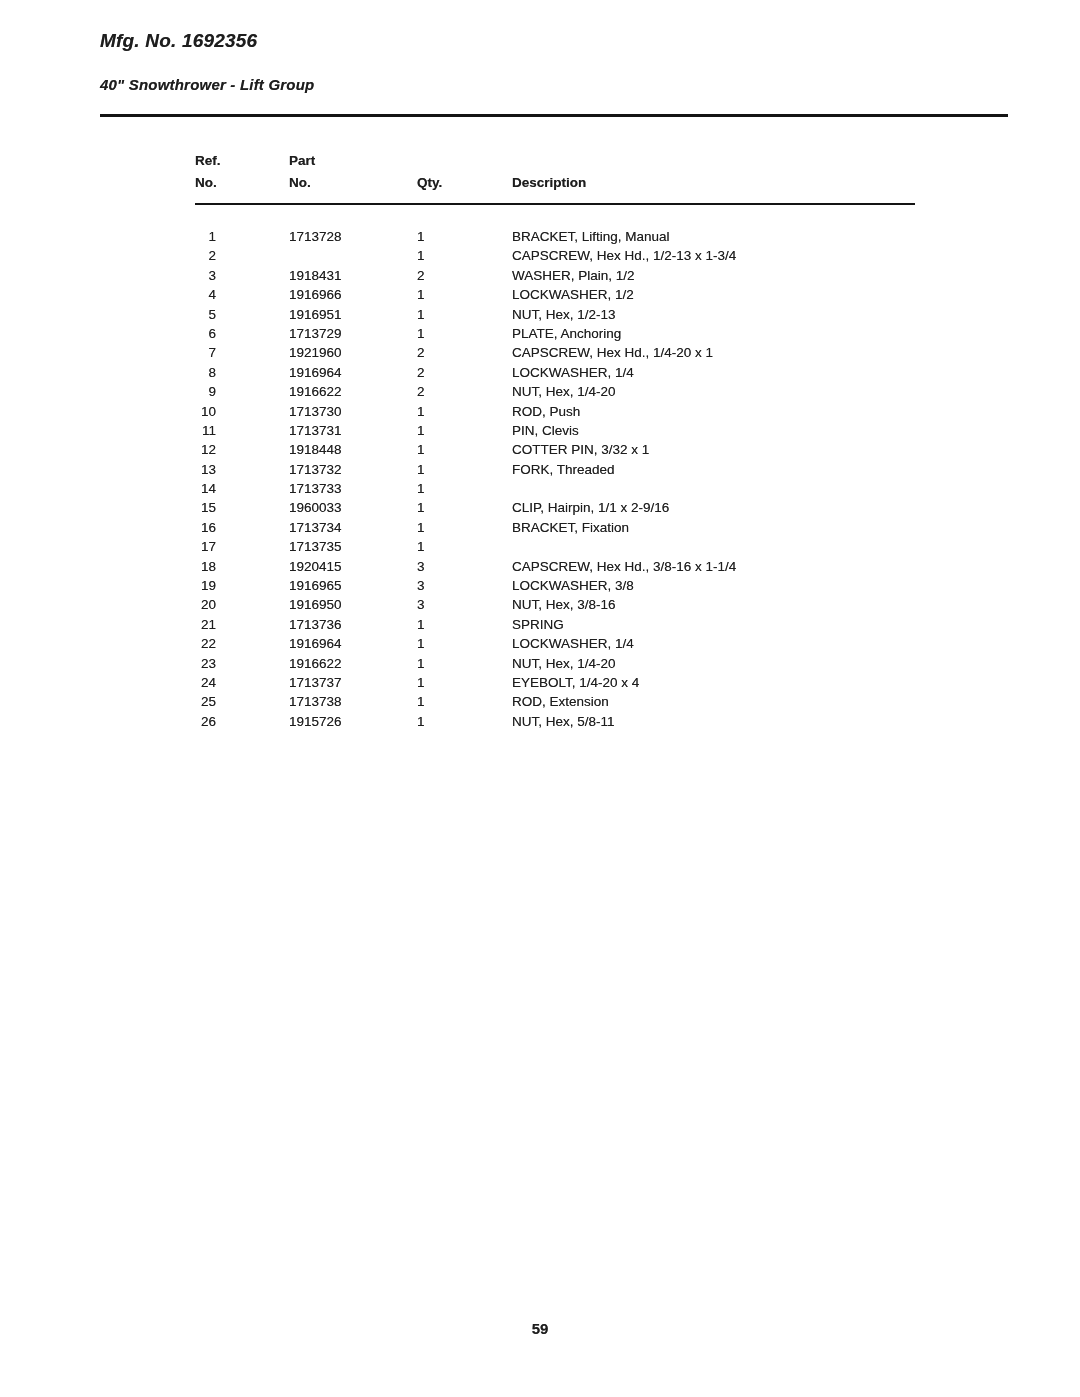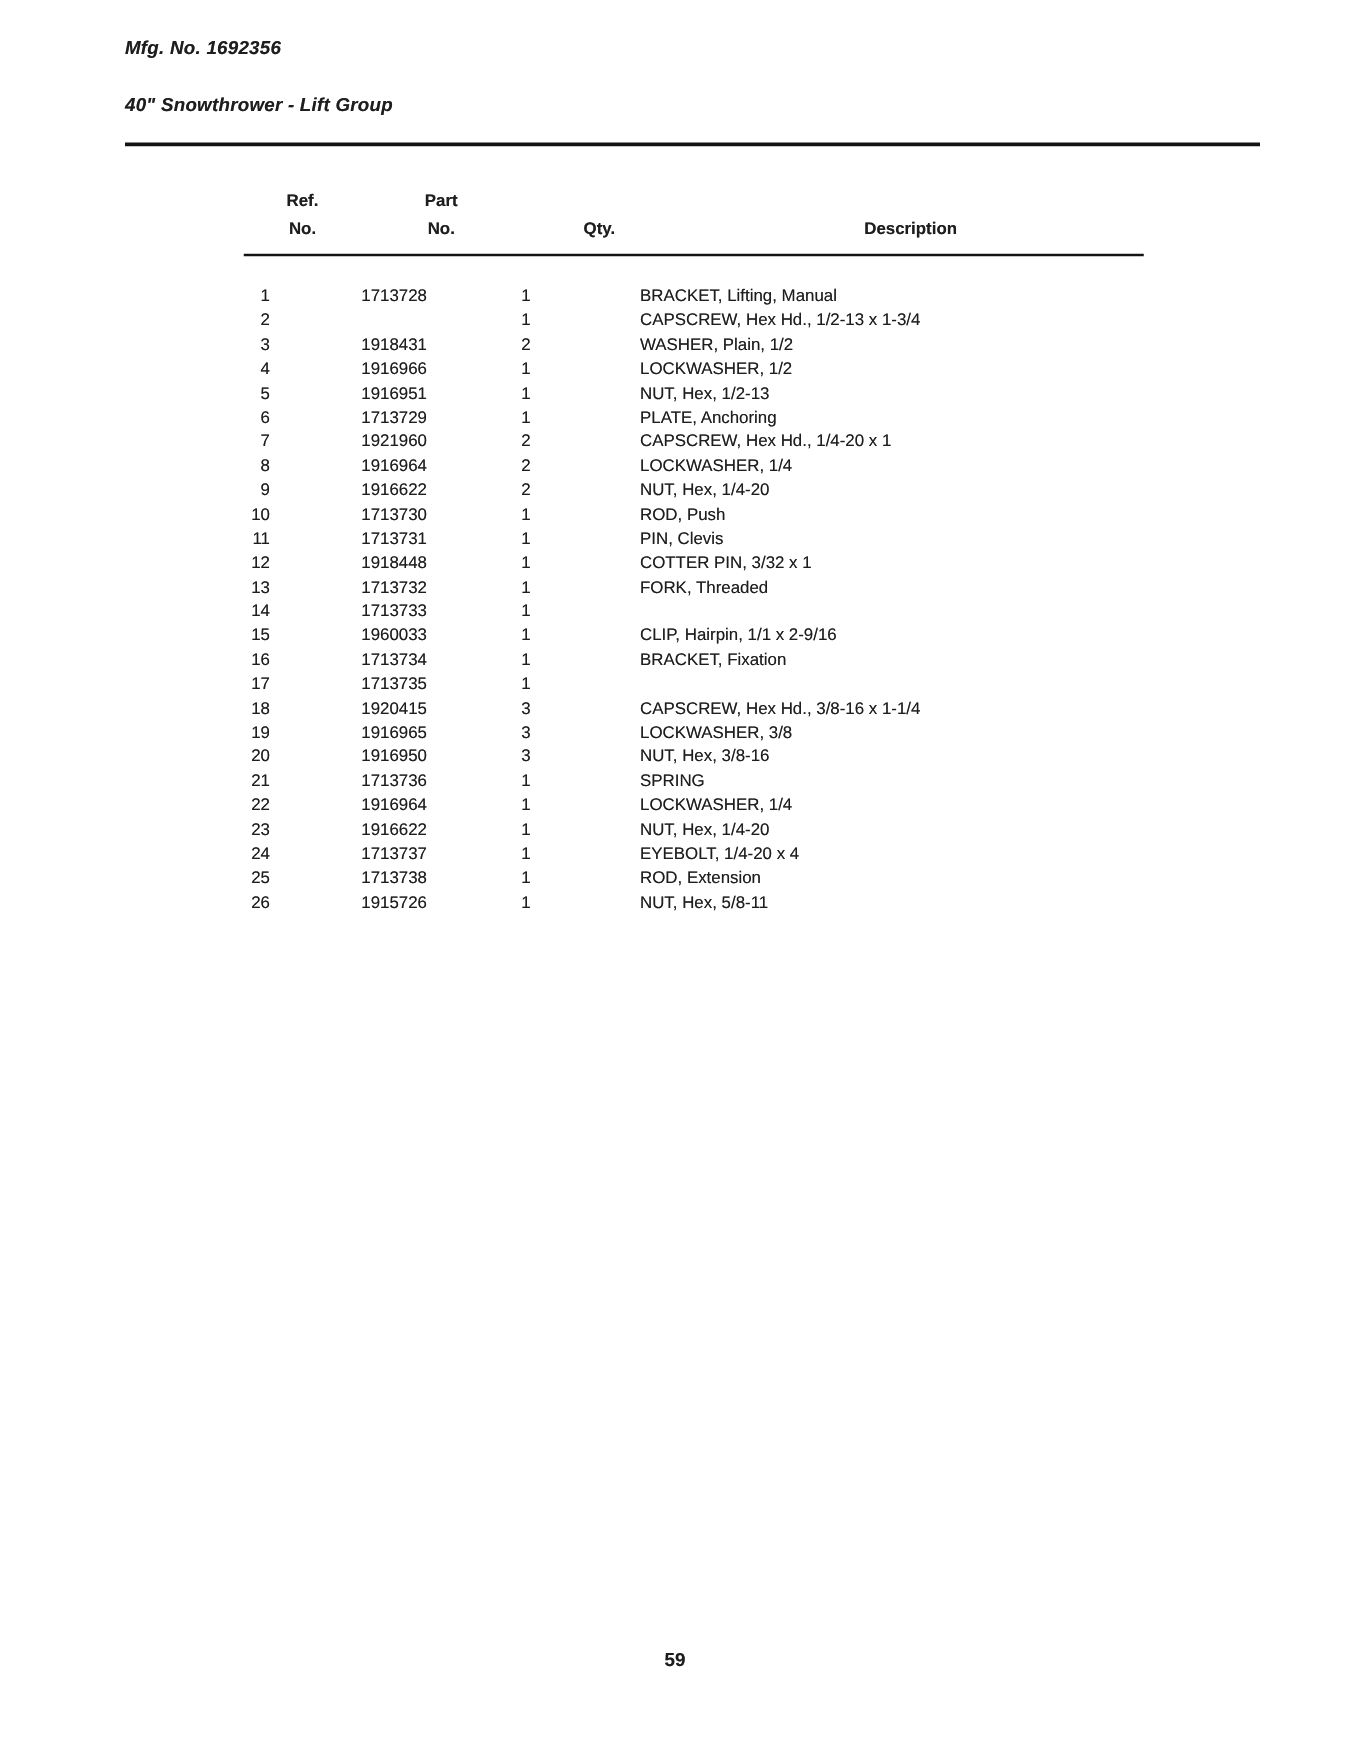--- a/index.html
+++ b/index.html
@@ -17,21 +17,21 @@
   }
   .scan-text {
     text-shadow: 0 0 0.4px rgba(0,0,0,0.55);
   }
   .mfg-no {
     position: absolute;
     top: 30px;
     left: 100px;
     font-style: italic;
     font-weight: bold;
-    font-size: 15px;
+    font-size: 19px;
     letter-spacing: 0.2px;
   }
   .doc-title {
     position: absolute;
     top: 76px;
     left: 100px;
     font-style: italic;
     font-weight: bold;
     font-size: 15px;
     letter-spacing: 0.2px;
@@ -49,23 +49,22 @@
     top: 150px;
     left: 195px;
     width: 720px;
   }
   .thead {
     display: grid;
     grid-template-columns: 94px 128px 95px 1fr;
     font-weight: bold;
     font-size: 13.5px;
     line-height: 22px;
-    text-align: center;
-  }
-  .thead .h1line { align-self: end; margin-left: 30px; }
+  }
+  .thead .h1line { align-self: end; }
   .head-rule {
     margin-top: 9px;
     height: 2px;
     background: #141414;
     width: 720px;
   }
   .tbody {
     padding-top: 22px;
     font-size: 13.5px;
   }

